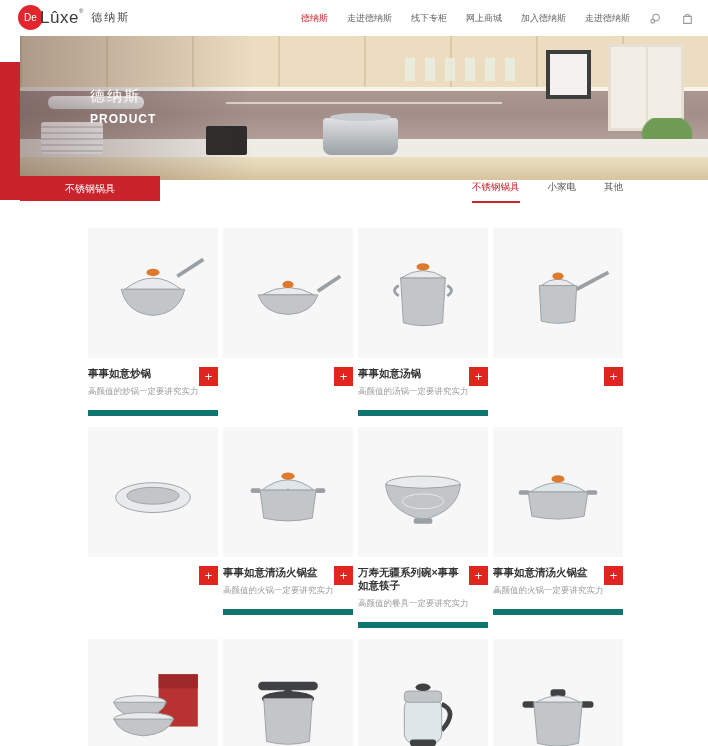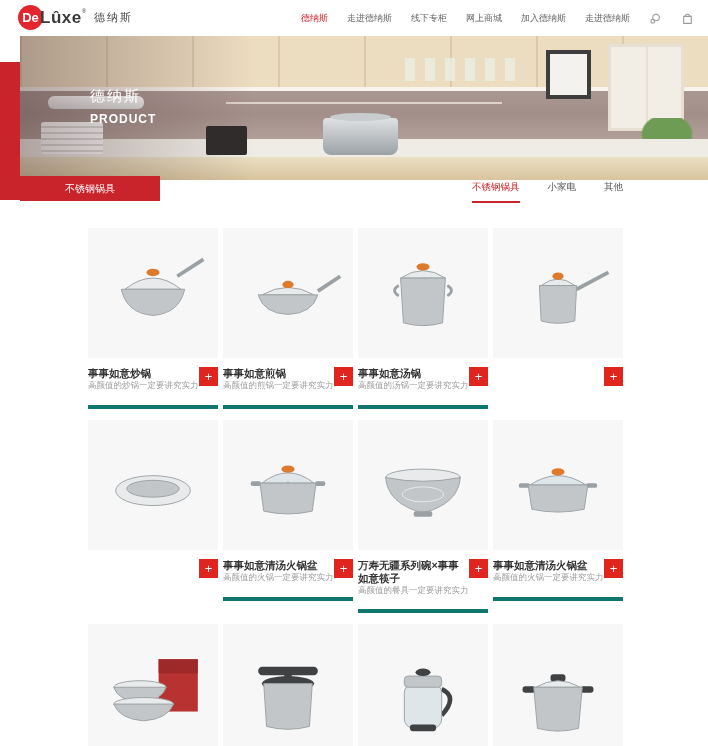--- a/index.html
+++ b/index.html
@@ -10,22 +10,22 @@
   }
   :root{
     --logo-red:#e3262d; --brand-red:#c9232b; --plus-red:#e0251f;
     --steel:#c3c6c8; --steel-dk:#9aa0a3; --steel-lt:#e8eaeb; --knob:#dd7a2e; --dark:#3f4143;
   }
 
   
   .header{ position:absolute; top:0; left:0; width:708px; height:36px; background:#fff; z-index:5;}
   .logo{ position:absolute; left:18px; top:5px; display:flex; align-items:center; cursor:pointer;}
   .logo-circle{ width:25px; height:25px; border-radius:50%; background:var(--logo-red);
-    color:#fff; font-weight:bold; font-size:13px; display:flex; align-items:center; justify-content:center;}
-  .logo-text{ font-size:17px; font-weight:bold; color:#3a3a3a; letter-spacing:0.5px; margin-left:-3px;}
+    color:#fff; font-weight:normal; font-size:10px; display:flex; align-items:center; justify-content:center;}
+  .logo-text{ font-size:17px; font-weight:normal; color:#3a3a3a; letter-spacing:0.5px; margin-left:-3px;}
   .logo-reg{ font-size:6px; color:#3a3a3a; vertical-align:top; position:relative; top:-7px;}
   .logo-cn{ font-size:11px; color:#474747; margin-left:8px; letter-spacing:2px; }
   .nav{ position:absolute; right:14px; top:0; height:36px; display:flex; align-items:center; gap:19px;}
   .nav-item{ font-size:9px; color:#666; cursor:pointer; white-space:nowrap;}
   .nav-item.active{ color:var(--brand-red); }
   .nav-icon{ width:13px; height:13px; color:#9b9b9b; cursor:pointer; display:block;}
 
   
   .banner{ position:absolute; left:20px; top:35px; width:688px; height:145px; overflow:hidden; background:#b4a49f;}
   .bn{ position:absolute; }
@@ -64,23 +64,23 @@
   .tabs{ position:absolute; left:88px; top:181px; width:535px; display:flex; justify-content:flex-end; gap:28px;}
   .tab{ font-size:9.5px; color:#555; padding-bottom:7px; cursor:pointer; white-space:nowrap;}
   .tab.active{ color:var(--brand-red); border-bottom:2px solid var(--brand-red);}
 
   
   .grid{ position:absolute; left:88px; top:228px; width:536px;
     display:grid; grid-template-columns:repeat(4,130px); column-gap:5px; row-gap:11px;}
   .card{ position:relative; width:130px; cursor:pointer;}
   .card .img{ width:130px; height:130px; background:#f7f7f7; display:flex; align-items:center; justify-content:center;}
   .card .img span{ display:block; width:112px; height:112px;}
-  .meta{ padding:9px 0 12px 0; border-bottom:4px solid #0f766e; min-height:51px;}
+  .meta{ padding:9px 0 12px 0; border-bottom:6px solid #0f766e; min-height:51px;}
   .p-title{ font-size:10.5px; font-weight:bold; color:#333; padding-right:24px; line-height:13px;}
-  .p-sub{ font-size:8.5px; color:#9c9c9c; white-space:nowrap; overflow:hidden;}
+  .p-sub{ font-size:8.5px; color:#9c9c9c; margin-top:6px; white-space:nowrap; overflow:hidden;}
   .plus-btn{ position:absolute; right:0; top:139px; width:19px; height:19px; background:var(--plus-red);
     color:#fff; border:none; font-size:13px; line-height:17px; text-align:center; cursor:pointer; padding:0;}
   .more .img{ height:134px;}
   .more{ cursor:pointer;}
 </style>
 </head>
 <body>
 
 <div class="header">
   <div class="logo">
@@ -159,24 +159,20 @@
   </div>
     <div class="card">
     <div class="img">
         <span><svg viewBox="0 0 120 120" width="100%" height="100%" xmlns="http://www.w3.org/2000/svg">
             <line x1="92" y1="58" x2="116" y2="42" stroke="#9aa0a3" stroke-width="4"></line>
             <path d="M32 62 Q60 46 88 62 Z" fill="#e8eaeb" stroke="#9aa0a3"></path>
             <ellipse cx="60" cy="51" rx="6" ry="4" fill="#dd7a2e"></ellipse>
             <path d="M28 62 L92 62 Q86 82 60 83 Q34 82 28 62 Z" fill="#c3c6c8" stroke="#9aa0a3"></path>
           </svg></span>
       </div>
-    <div class="meta">
-      <div class="p-title">事事如意煎锅</div>
-      <div class="p-sub">高颜值的煎锅一定要讲究实力</div>
-    </div>
     <button class="plus-btn">+</button>
   </div>
     <div class="card">
     <div class="img">
         <span><svg viewBox="0 0 120 120" width="100%" height="100%" xmlns="http://www.w3.org/2000/svg">
             <path d="M36 44 Q60 28 84 44 Z" fill="#e8eaeb" stroke="#9aa0a3"></path>
             <ellipse cx="60" cy="32" rx="7" ry="4" fill="#dd7a2e"></ellipse>
             <path d="M36 44 L84 44 L81 92 Q60 98 39 92 Z" fill="#c3c6c8" stroke="#9aa0a3"></path>
             <path d="M34 52 q-9 5 0 11" fill="none" stroke="#9aa0a3" stroke-width="3"></path>
             <path d="M86 52 q9 5 0 11" fill="none" stroke="#9aa0a3" stroke-width="3"></path>

